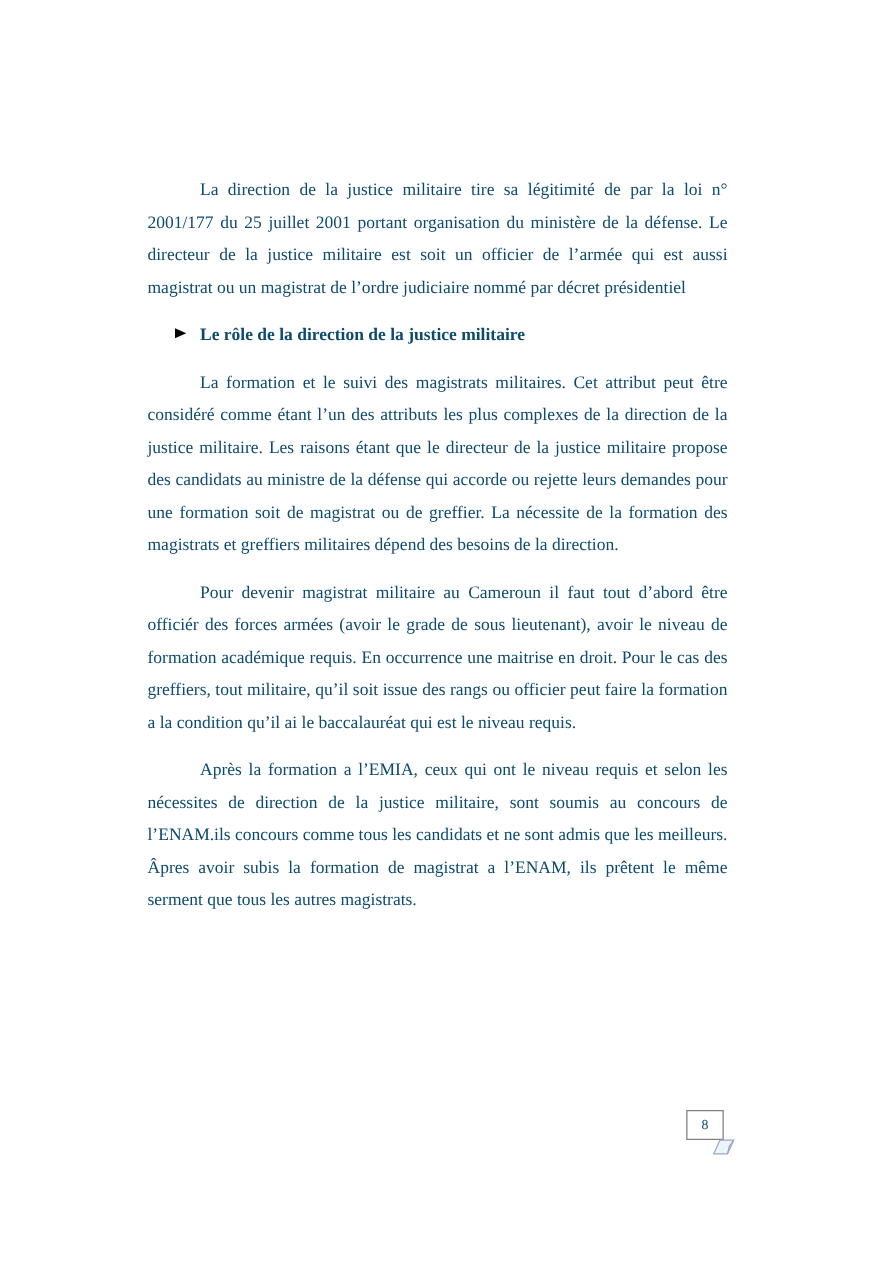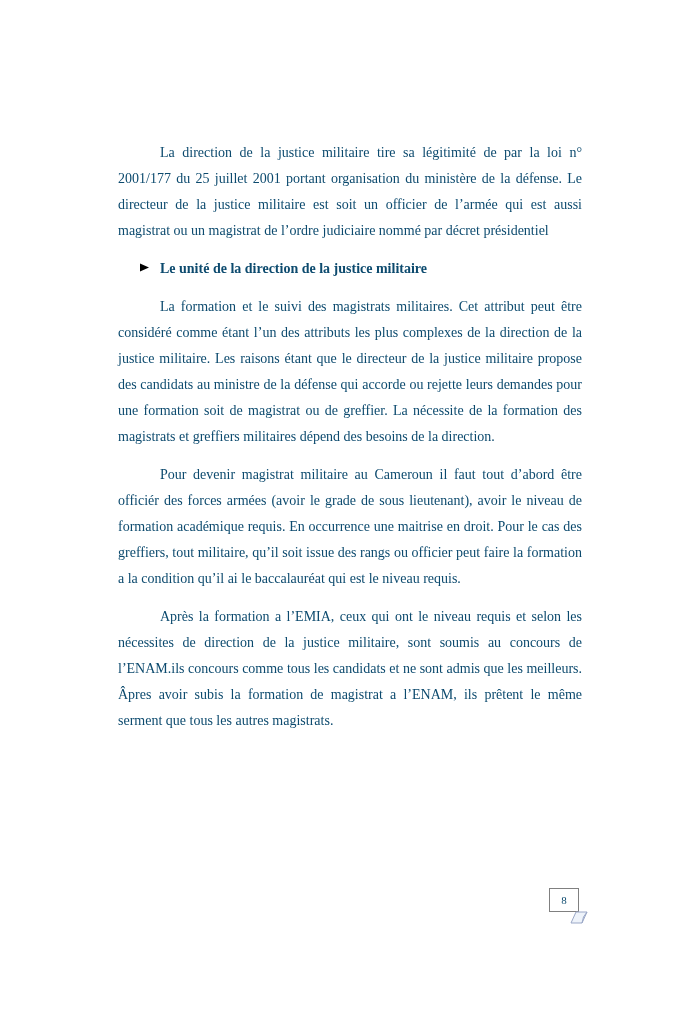--- a/index.html
+++ b/index.html
@@ -69,21 +69,21 @@
   <div class="content">
 
     <p class="para">La direction de la justice militaire tire sa légitimité de par la loi n° 2001/177 du 25 juillet 2001 portant organisation du ministère de la défense. Le directeur de la justice militaire est soit un officier de l’armée qui est aussi magistrat ou un magistrat de l’ordre judiciaire nommé par décret présidentiel</p>
 
     <div class="heading">
       <span class="bullet">
         <svg width="11" height="11" viewBox="0 0 11 11" aria-hidden="true">
           <polygon points="1,1.5 10,5.5 1,9.5" fill="#000000"></polygon>
         </svg>
       </span>
-      <span>Le unité de la direction de la justice militaire</span>
+      <span>Le rôle de la direction de la justice militaire</span>
     </div>
 
     <p class="para">La formation et le suivi des  magistrats militaires. Cet attribut peut être considéré comme étant l’un des attributs les plus complexes de la direction de la justice militaire. Les raisons étant que le directeur de la justice militaire propose des candidats au ministre de la défense qui accorde ou rejette  leurs demandes pour une formation soit de magistrat ou de greffier. La nécessite de la formation des magistrats et greffiers militaires dépend des besoins de la direction.</p>
 
     <p class="para">Pour devenir magistrat militaire au Cameroun il faut tout d’abord être officiér des forces armées (avoir le grade de sous lieutenant),  avoir le niveau de formation académique requis. En occurrence une maitrise en droit. Pour le cas des greffiers, tout militaire, qu’il soit issue des rangs ou officier peut faire la formation a la condition qu’il ai le baccalauréat qui est le niveau requis.</p>
 
 
     <p class="para">Après la formation a l’EMIA, ceux qui ont le niveau requis et selon les nécessites de direction de la justice militaire, sont soumis au concours de l’ENAM.ils concours comme tous les candidats et ne sont admis que les meilleurs. Âpres avoir subis la formation de magistrat a l’ENAM, ils prêtent le même serment que tous les autres magistrats.</p>
 
   </div>

